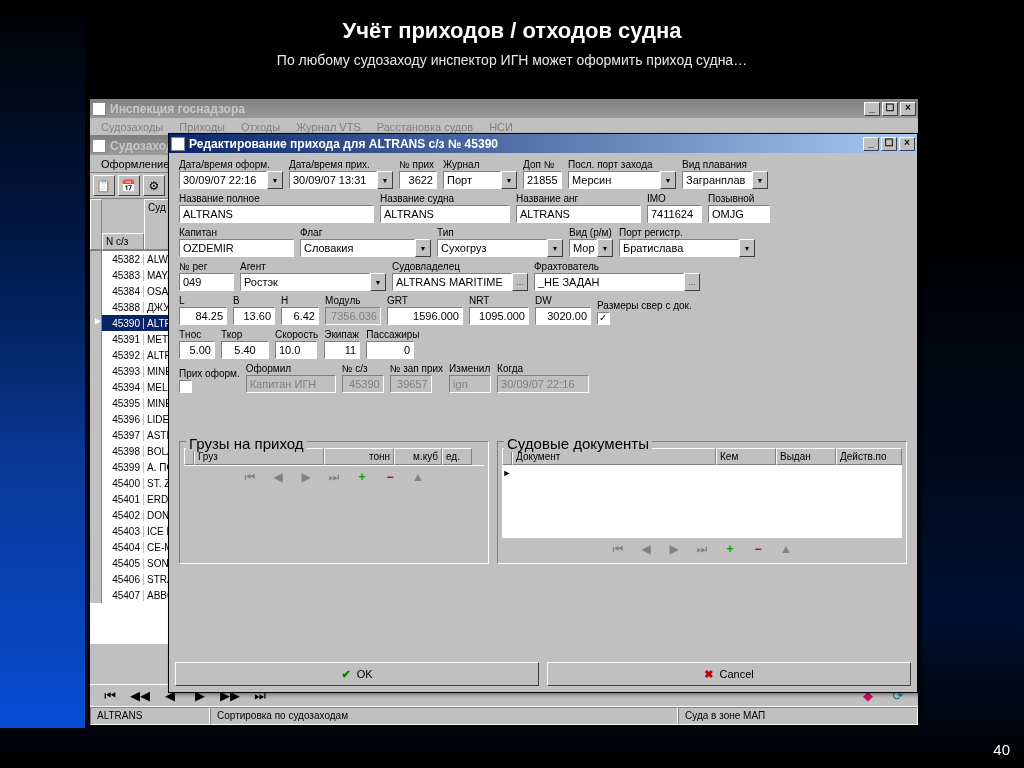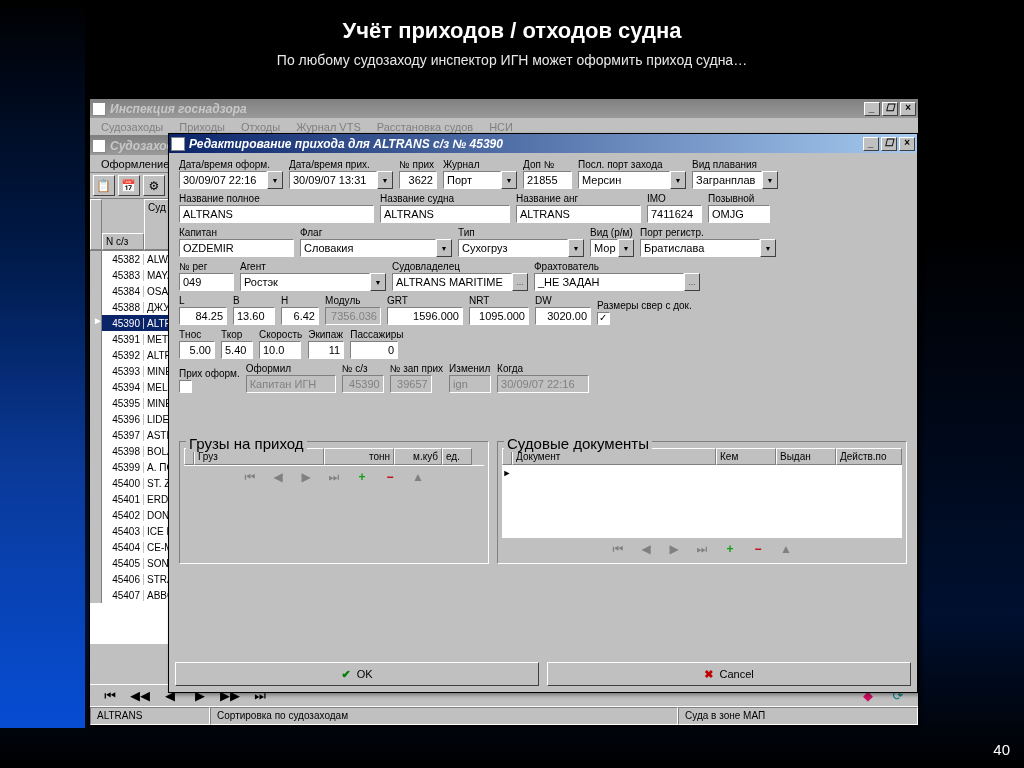--- a/index.html
+++ b/index.html
@@ -5,21 +5,21 @@
   * { box-sizing: border-box; margin: 0; padding: 0; }
   body { font-family: "MS Sans Serif","Tahoma",sans-serif; font-size: 11px; background: #000; width: 1024px; height: 768px; overflow: hidden; position: relative; }
   .slide { width: 1024px; height: 768px; background: linear-gradient(#000 0%, #000 30%, #001030 80%, #000 100%); position: relative; }
   .slide-left-stripe { position:absolute; left:0; top:0; width:85px; height:728px; background: linear-gradient(180deg,#000 0%,#001a4a 35%,#0a3a9a 65%,#064dd4 100%); }
   .slide-title { text-align: center; color: #fff; font-size: 22px; font-weight: bold; padding-top: 18px; font-family: Arial,sans-serif; }
   .slide-subtitle { text-align: center; color: #e8e8e8; font-size: 14px; padding-top: 8px; font-family: Arial,sans-serif; }
   .slide-num { position: absolute; right: 14px; bottom: 10px; color: #fff; font-size: 15px; font-family: Arial,sans-serif; }
 
   .app { position: absolute; left: 89px; top: 98px; width: 830px; height: 628px; background: #c0c0c0; border: 1px solid #000; box-shadow: 2px 2px 3px rgba(0,0,0,.5); display: flex; flex-direction: column; }
 
-  .titlebar { height: 19px; background: linear-gradient(#808080,#9a9a9a); color: #c8c8c8; display: flex; align-items: center; padding: 0 2px; font-weight: bold; font-size: 12px; font-style: italic; }
+  .titlebar { height: 19px; background: linear-gradient(#808080,#9a9a9a); color: #c8c8c8; display: flex; align-items: center; padding: 0 2px; font-weight: bold; font-size: 12px; }
   .titlebar.active { background: linear-gradient(90deg,#0a246a,#a6caf0); color: #fff; }
   .titlebar .ticon { width:14px; height:14px; background:#fff; margin-right:4px; box-shadow: inset 0 0 0 1px #888;}
   .titlebar .spacer { flex:1; }
   .titlebtn { width:16px; height:14px; background:#c0c0c0; border:1px solid; border-color:#fff #404040 #404040 #fff; margin-left:2px; font-size:10px; line-height:10px; text-align:center; color:#000; cursor:pointer; font-family:Arial; font-weight:bold;}
 
   .menubar { height: 18px; background:#c0c0c0; display:flex; align-items:center; padding-left:4px; gap:2px; border-bottom:1px solid #808080;}
   .menubar span { padding:2px 7px; color:#808080; cursor:pointer; }
   .menubar span.en { color:#000; }
 
   .toolbar { height: 26px; background:#c0c0c0; display:flex; align-items:center; padding:0 3px; gap:3px; border-bottom:1px solid #808080; }
@@ -271,21 +271,21 @@
               </div>
             <div class="field">
                 <div class="flabel">Журнал</div>
                 <div class="finput">
                   <div class="txt" style="width:58px">Порт</div>
                   <div class="combo-btn">▼</div>
                 </div>
               </div>
             <div class="field">
                 <div class="flabel">Доп №</div>
-                <div class="txt" style="width:49px">21855</div>
+                <div class="txt" style="width:39px">21855</div>
               </div>
             <div class="field">
                 <div class="flabel">Посл. порт захода</div>
                 <div class="finput">
                   <div class="txt" style="width:92px">Мерсин</div>
                   <div class="combo-btn">▼</div>
                 </div>
               </div>
             <div class="field">
                 <div class="flabel">Вид плавания</div>
@@ -320,21 +320,21 @@
           </div>
 
           <div class="row-f" style="margin-top:4px">
             <div class="field">
                 <div class="flabel">Капитан</div>
                 <div class="txt" style="width:115px">OZDEMIR</div>
               </div>
             <div class="field">
                 <div class="flabel">Флаг</div>
                 <div class="finput">
-                  <div class="txt" style="width:136px">Словакия</div>
+                  <div class="txt" style="width:115px">Словакия</div>
                   <div class="combo-btn">▼</div>
                 </div>
               </div>
             <div class="field">
                 <div class="flabel">Тип</div>
                 <div class="finput">
                   <div class="txt" style="width:110px">Сухогруз</div>
                   <div class="combo-btn">▼</div>
                 </div>
               </div>
@@ -382,21 +382,21 @@
               </div>
           </div>
 
           <div class="row-f" style="margin-top:4px">
             <div class="field">
                 <div class="flabel">L</div>
                 <div class="txt" style="width:48px;text-align:right">84.25</div>
               </div>
             <div class="field">
                 <div class="flabel">B</div>
-                <div class="txt" style="width:42px;text-align:left">13.60</div>
+                <div class="txt" style="width:42px;text-align:right">13.60</div>
               </div>
             <div class="field">
                 <div class="flabel">H</div>
                 <div class="txt" style="width:38px;text-align:right">6.42</div>
               </div>
             <div class="field">
                 <div class="flabel">Модуль</div>
                 <div class="txt ro" style="width:56px;text-align:right">7356.036</div>
               </div>
             <div class="field">
@@ -417,21 +417,21 @@
               </div>
           </div>
 
           <div class="row-f" style="margin-top:4px">
             <div class="field">
                 <div class="flabel">Тнос</div>
                 <div class="txt" style="width:36px;text-align:right">5.00</div>
               </div>
             <div class="field">
                 <div class="flabel">Ткор</div>
-                <div class="txt" style="width:32px;text-align:left">5.40</div>
+                <div class="txt" style="width:48px;text-align:center">5.40</div>
               </div>
             <div class="field">
                 <div class="flabel">Скорость</div>
                 <div class="txt" style="width:42px;">10.0</div>
               </div>
             <div class="field">
                 <div class="flabel">Экипаж</div>
                 <div class="txt" style="width:36px;text-align:right">11</div>
               </div>
             <div class="field">

